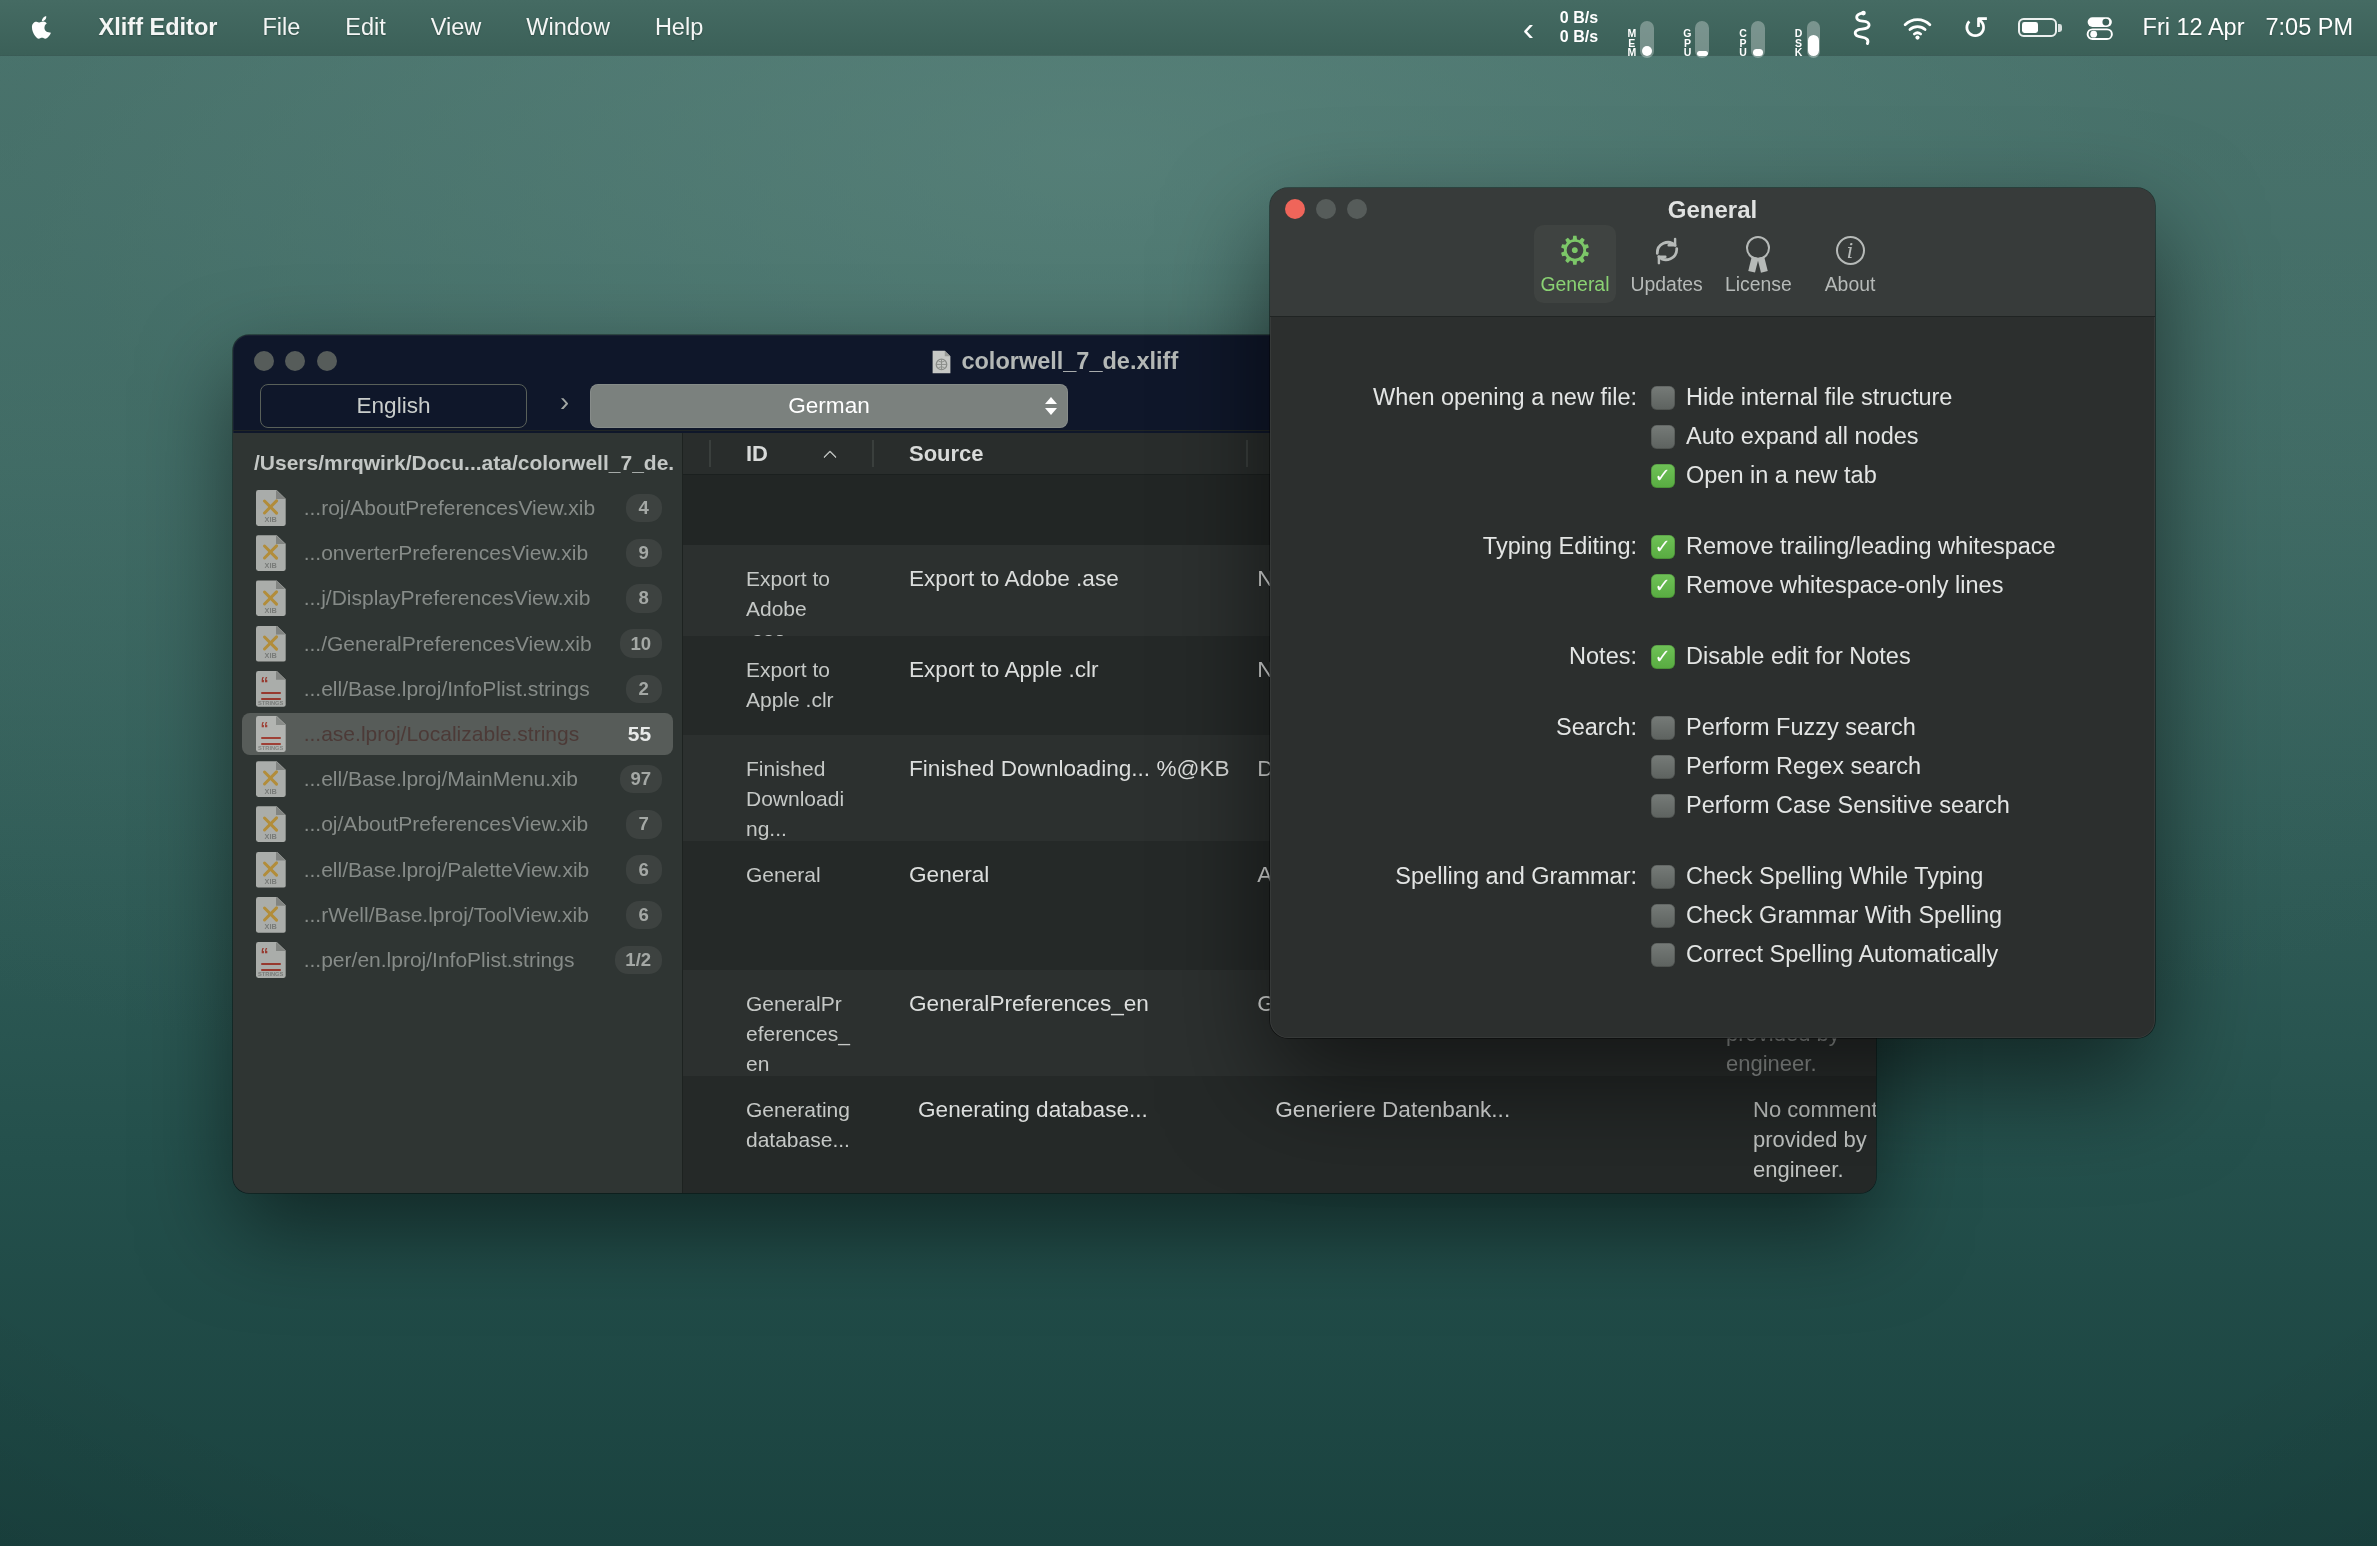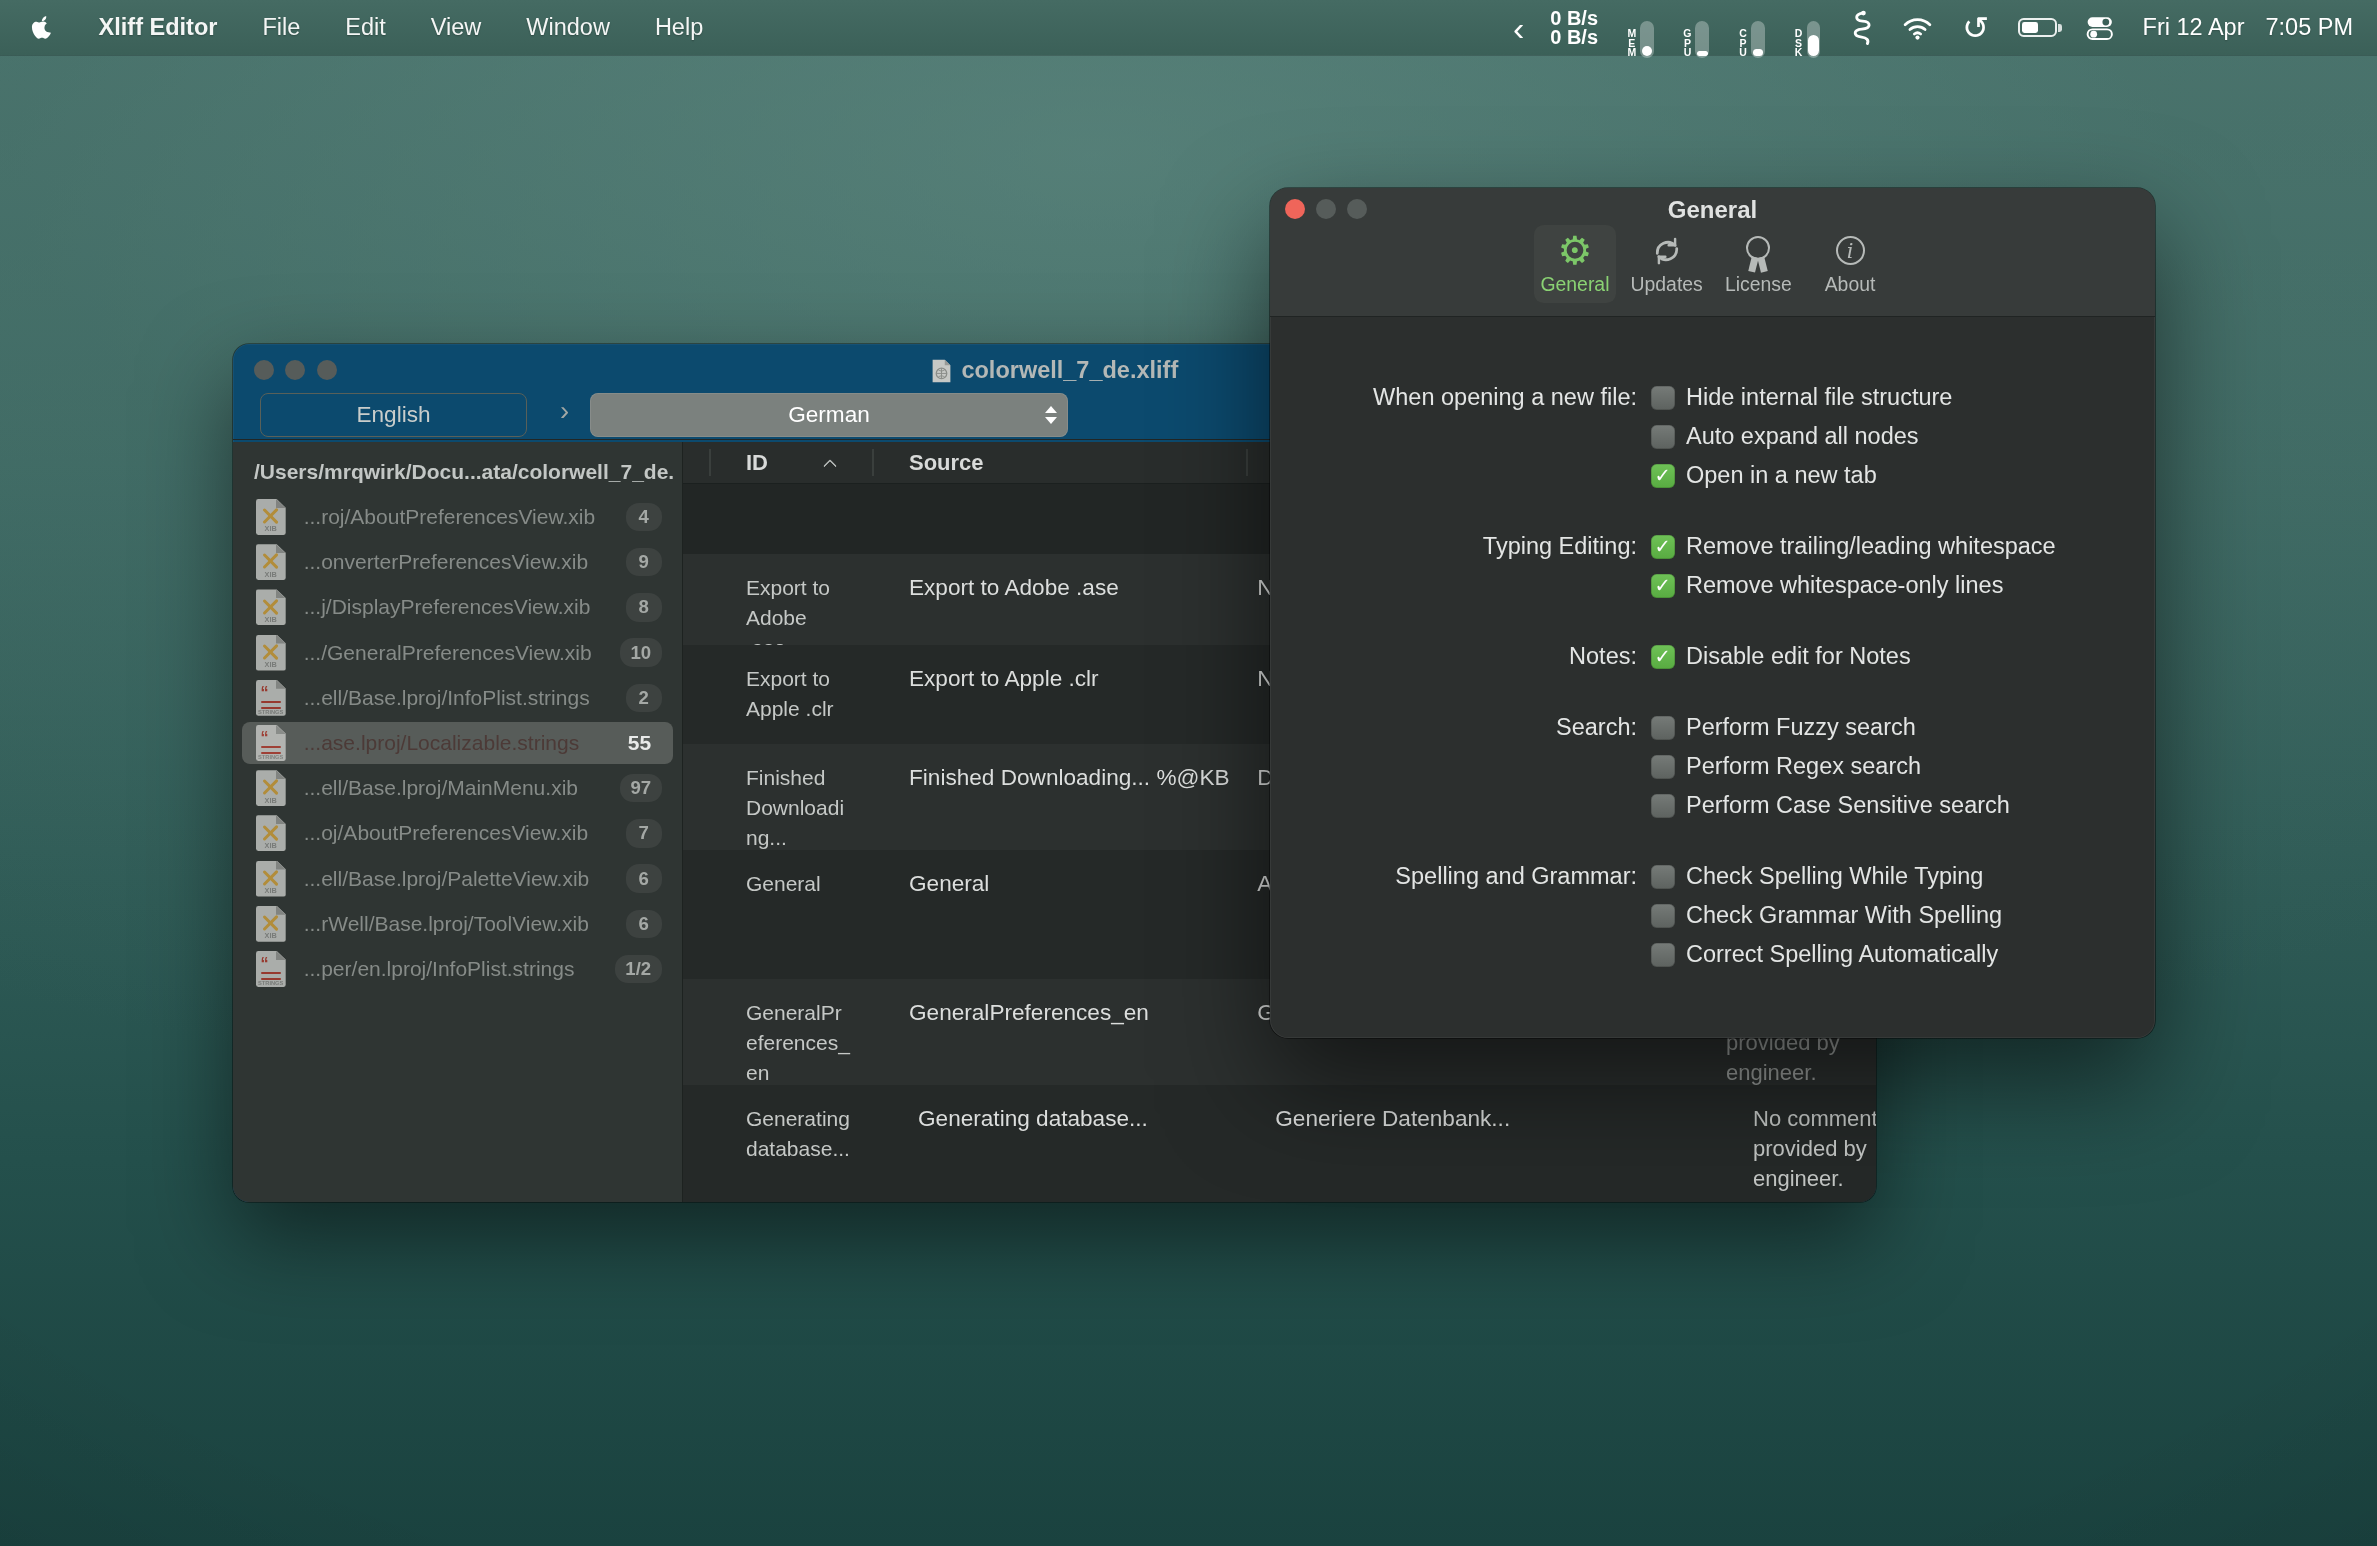--- a/index.html
+++ b/index.html
@@ -19,43 +19,43 @@
   .menubar { position:absolute; left:0; top:0; width:2377px; height:55px;
     background:linear-gradient(#456b63,#3b6058);
     display:flex; align-items:center; justify-content:space-between;
     padding:0 24px 0 31px; box-shadow:0 0.8px 0 rgba(0,0,0,.25); z-index:5;gap:40px; }
   .mb-left { display:flex; align-items:center; gap:45px; }
   .mb-left .apple { display:flex; align-items:center; }
   .mb-app { font-weight:bold; }
   .mb-item, .mb-app { font-size:23.5px; color:#f4f6f5; text-shadow:0 0.8px 1.6px rgba(0,0,0,.25); }
   .mb-right { display:flex; align-items:center; gap:29px; }
   .mb-chevron { font-size:34px; font-weight:300; color:#fff; line-height:1; margin-right:-3.2px; }
-  .net { display:flex; flex-direction:column; align-items:center; font-size:20px; font-weight:bold; line-height:18.6px; }
+  .net { display:flex; flex-direction:column; align-items:center; font-size:16px; font-weight:bold; line-height:18.6px; }
   .gauge { display:flex; align-items:flex-end; gap:3.2px;margin-top:24px; }
   .gauge .glabel { width:9.7px; font-size:10.5px; font-weight:bold; line-height:9.7px; word-break:break-all; letter-spacing:0; text-align:center; }
   .gauge .gbar { width:13.7px; height:37px; border-radius:7.3px; background:rgba(255,255,255,.30); position:relative; overflow:hidden; }
   .gauge .gbar i { position:absolute; left:1.6px; right:1.6px; bottom:1.6px; background:#fff; border-radius:5.7px; }
   .g-mem .gbar i { height:10.5px; border-radius:50%; width:10.5px; }
   .g-gpu .gbar i { height:5.7px; }
   .g-cpu .gbar i { height:7.3px; }
   .g-dsk .gbar i { height:21px; }
   .tm-icon { font-size:32px; line-height:1; font-family:"DejaVu Sans",sans-serif; }
   .battery { width:39px; height:19.4px; border:2px solid rgba(255,255,255,.9); border-radius:5.7px; position:relative; }
   .battery .fill { position:absolute; left:2.4px; top:2.4px; bottom:2.4px; width:15.4px; background:#fff; border-radius:2.4px; }
   .battery::after { content:""; position:absolute; right:-6.5px; top:4px; width:4px; height:8px; background:rgba(255,255,255,.8); border-radius:0 2.4px 2.4px 0; }
   .clock { display:flex; gap:21px; font-size:23.5px; color:#fff; text-shadow:0 0.8px 1.6px rgba(0,0,0,.2); }
 
   
   .traffic { display:flex; gap:11.3px; }
   .traffic i { width:20px; height:20px; border-radius:50%; background:#565c5a; display:block; }
   .traffic i.red { background:#ef655a; }
 
   
-  .xliff-window { position:absolute; left:233px; top:344px; width:1643px; height:858px;
-    background:#0c4a6e; border-radius:16px; z-index:10;
+  .xliff-window { position:absolute; left:233px; top:335px; width:1643px; height:858px;
+    background:#0f172a; border-radius:16px; z-index:10;
     box-shadow:0 36px 89px rgba(0,0,0,.5), 0 0 0 0.8px rgba(0,0,0,.45), inset 0 0 0 0.8px rgba(255,255,255,.06);
     overflow:hidden; }
   .xw-toolbar { position:absolute; left:0; top:0; right:0; height:96px; border-bottom:1.6px solid #212625; }
   .xliff-window .traffic { position:absolute; left:21px; top:16px; }
   .xw-title { position:absolute; left:0; right:0; top:13px; display:flex; justify-content:center; align-items:center; gap:9.7px;
     font-size:23.5px; font-weight:bold; color:#b4b8b6; }
   .lang-row { position:absolute; left:0; right:0; top:49px; height:45px; }
   .lang-src { position:absolute; left:27px; top:0; width:267px; height:44px; background:transparent;
     border:1.6px solid #596,#0000; border:1.6px solid #596059; border-radius:8px; color:#c9cdcb; font-size:22.6px;
     font-family:inherit; }

